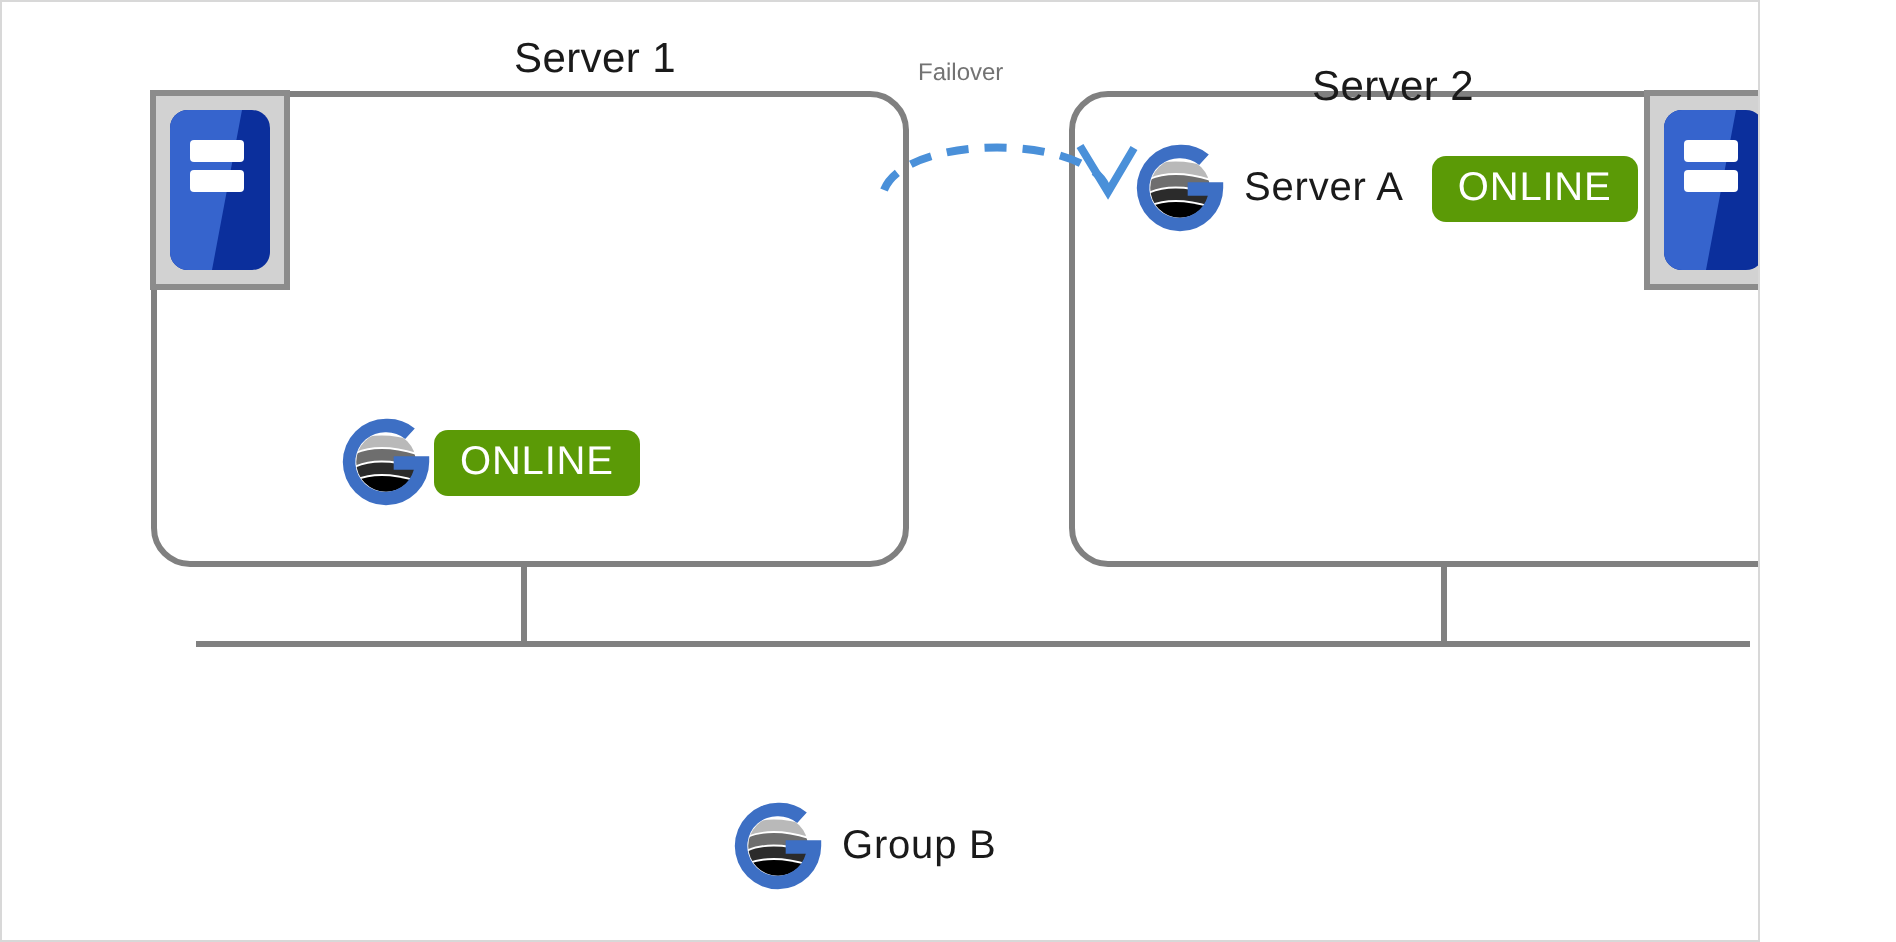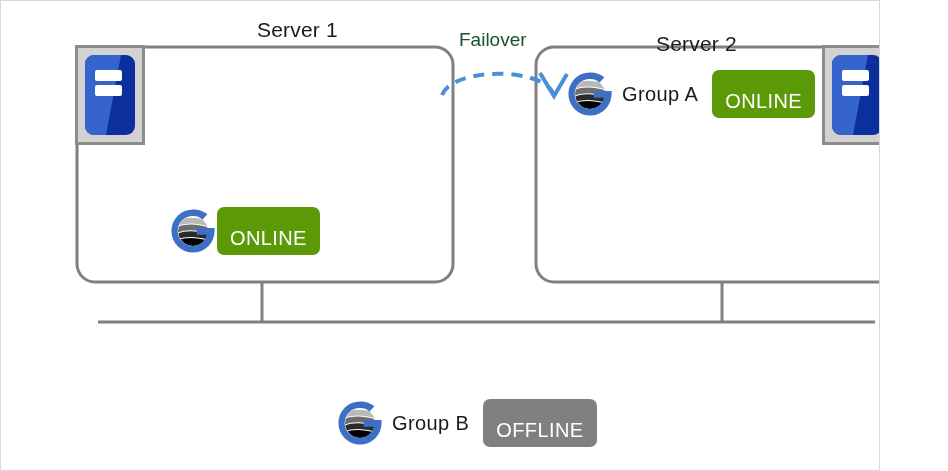--- a/index.html
+++ b/index.html
@@ -36,22 +36,22 @@
     letter-spacing: 0.2px;
   }
   #title-server1 { left: 256px; top: 17px; }
   #title-server2 { left: 655px; top: 31px; }
 
   
   #failover-label {
     position: absolute;
     left: 458px;
     top: 28px;
-    font-size: 19px;
-    color: #14532d;
+    font-size: 12px;
+    color: #737373;
     white-space: nowrap;
   }
 
   
   .server-icon {
     position: absolute;
     width: 70px;
     height: 100px;
     background: #d2d2d2;
     border: 3px solid #8c8c8c;
@@ -106,33 +106,33 @@
     font-size: 20px;
     color: #1a1a1a;
     white-space: nowrap;
     margin-left: 8px;
     margin-right: 14px;
     letter-spacing: 0.4px;
   }
   .status-badge {
     font-size: 20px;
     color: #ffffff;
-    padding: 20px 13px 6px 13px;
+    padding: 5px 13px 6px 13px;
     border-radius: 7px;
     white-space: nowrap;
     letter-spacing: 0.4px;
     line-height: 1.1;
     text-align: center;
   }
   .status-online { background: #5b9a06; }
   .status-offline { background: #808080; }
 
   #group-a-row { left: 565px; top: 69px; }
   #group-c-row { left: 168px; top: 206px; }
-  #group-b-row { left: 335px; top: 398px; }
+  #group-b-row { left: 364px; top: 398px; }
 </style>
 </head>
 <body>
 
 <div id="canvas">
 
   <svg class="svg-layer" viewBox="0 0 948 471">
     <defs>
 
       <symbol id="group-globe" viewBox="0 0 100 100">
@@ -182,32 +182,31 @@
     <div class="chassis">
       <div class="bar b1"></div>
       <div class="bar b2"></div>
     </div>
   </div>
 
   <div class="group-row" id="group-a-row">
     <svg class="group-logo" viewBox="0 0 100 100">
       <use href="#group-globe"></use>
     </svg>
-    <span class="group-label">Group A</span>
+    <span class="group-label">Server A</span>
     <span class="status-badge status-online">ONLINE</span>
   </div>
 
   <div class="group-row" id="group-c-row">
     <svg class="group-logo" viewBox="0 0 100 100">
       <use href="#group-globe"></use>
     </svg>
     <span class="status-badge status-online">ONLINE</span>
   </div>
 
   <div class="group-row" id="group-b-row">
     <svg class="group-logo" viewBox="0 0 100 100">
       <use href="#group-globe"></use>
     </svg>
     <span class="group-label">Group B</span>
-    <span class="status-badge status-offline">OFFLINE</span>
   </div>
 
 </div>
 
 </body></html>

